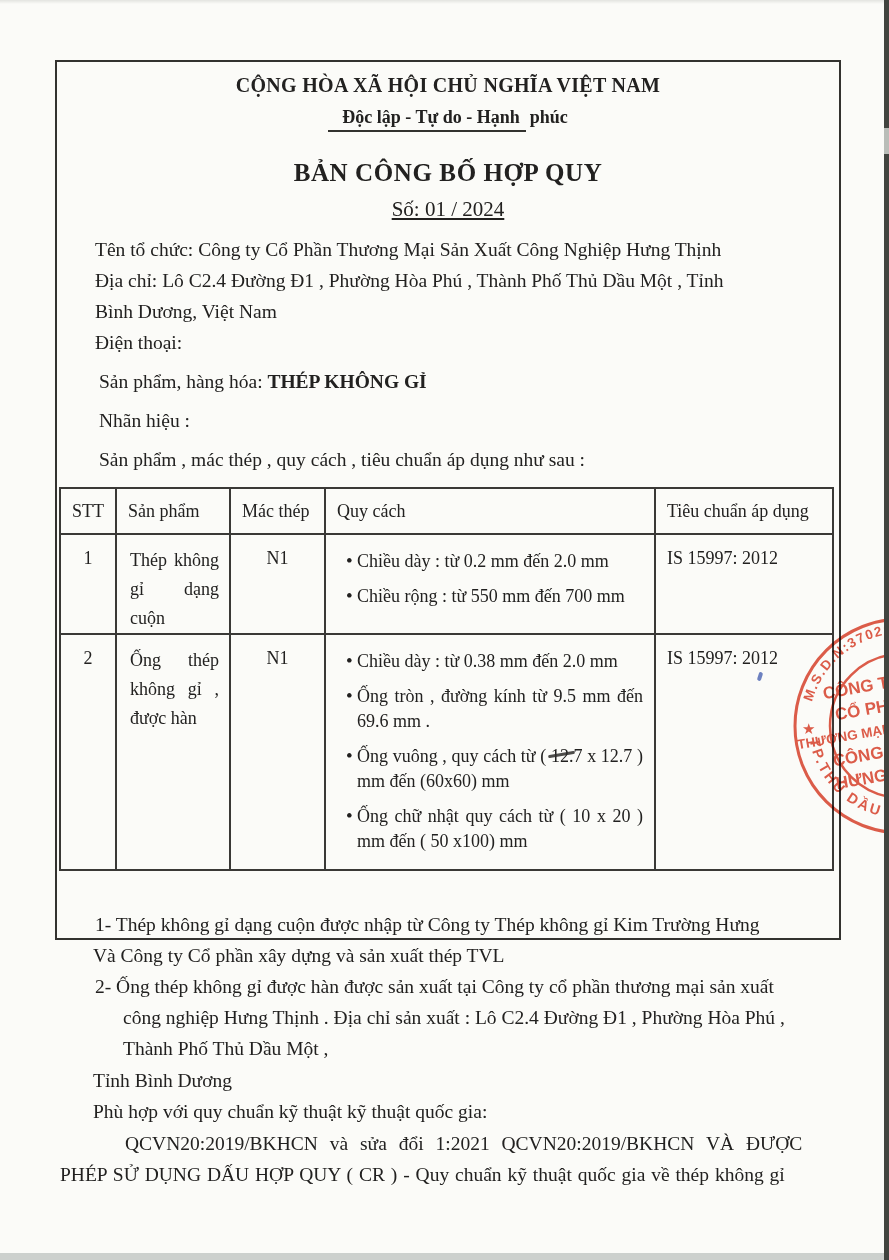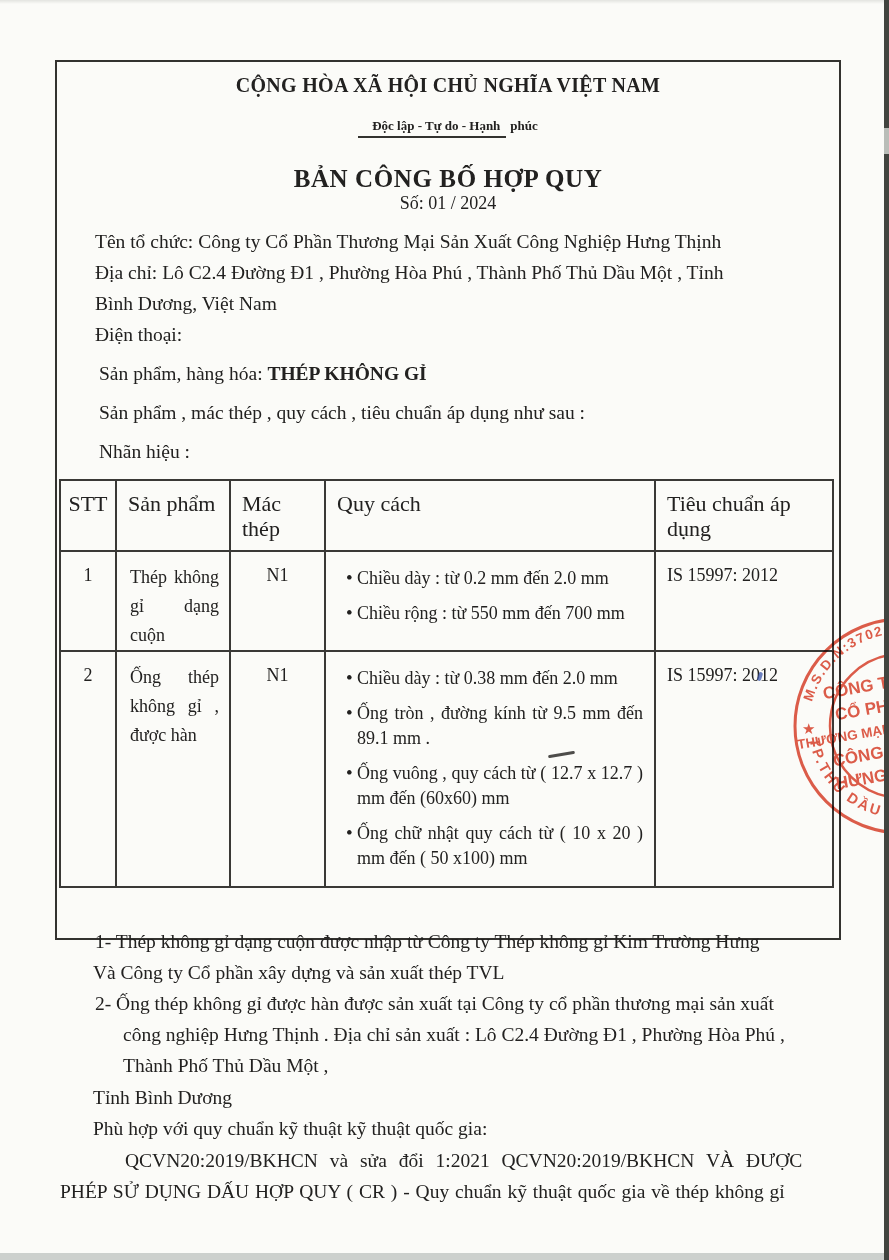--- a/index.html
+++ b/index.html
@@ -16,35 +16,35 @@
   .ink-dot{position:absolute;left:758px;top:672px;width:4px;height:9px;background:#3d58ae;border-radius:2px;transform:rotate(18deg);opacity:.75;z-index:6;}
   .pen-dash{position:absolute;left:548px;top:753px;width:27px;height:3px;background:#2e2d2b;transform:rotate(-10deg);border-radius:2px;opacity:.85;z-index:6;}
 
   
   .page{
     position:absolute;left:55px;top:60px;width:786px;height:880px;
     border:2px solid #33322f;background:transparent;box-sizing:border-box;
   }
   .center{text-align:center;}
   .nat1{font-weight:bold;font-size:20px;letter-spacing:.3px;margin-top:12px;}
-  .nat2{font-weight:bold;font-size:13px;margin-top:21px;}
+  .nat2{font-weight:bold;font-size:18px;margin-top:10px;}
   .nat2 .u{display:inline-block;border-bottom:2px solid #33322f;padding:0 6px 2px 14px;}
   .nat2 .tail{padding-left:4px;}
   .doc-title{font-weight:bold;font-size:25px;letter-spacing:.6px;margin-top:27px;}
-  .doc-num{font-size:18px;}
+  .doc-num{font-size:21px;margin-top:10px;text-decoration:underline;}
 
   .para{font-size:19.5px;line-height:31px;margin:0 30px 0 38px;text-align:justify;}
   .mt1{margin-top:12px;}
   .bold{font-weight:bold;}
   .prod{margin-top:8px;margin-left:42px;}
 
   table.quy{border-collapse:collapse;table-layout:fixed;margin:12px 0 0 2px;
     font-size:18px;line-height:25px;}
   table.quy th,table.quy td{border:2px solid #3a3936;vertical-align:top;box-sizing:border-box;}
-  table.quy th{font-weight:normal;font-size:22px;text-align:left;padding:10px 6px 9px 11px;border-radius:14px;}
+  table.quy th{font-weight:normal;font-size:18px;text-align:left;padding:10px 6px 9px 11px;border-radius:14px;}
   table.quy th.c{text-align:center;padding-left:2px;padding-right:2px;}
   td.stt{text-align:center;padding-top:11px;}
   td.sp{text-align:justify;padding:11px 10px 0 13px;line-height:29px;}
   td.mac{text-align:center;padding-top:11px;}
   td.tc{padding:11px 4px 0 11px;}
   tr.row1 td{height:96px;}
   tr.row2 td{height:232px;}
   ul.spec{list-style:none;margin:0;padding:13px 4px 4px 0;}
   ul.spec li{position:relative;padding-left:30px;padding-right:6px;margin-bottom:10px;text-align:justify;}
   ul.spec li::before{content:"•";position:absolute;left:19px;top:-1px;font-size:19px;}
@@ -74,22 +74,22 @@
   <div class="center doc-title">BẢN CÔNG BỐ HỢP QUY</div>
 
   <div class="center doc-num">Số: 01 / 2024</div>
 
   <div class="para mt1">Tên tổ chức: Công ty Cổ Phần Thương Mại Sản Xuất Công Nghiệp Hưng Thịnh</div>
   <div class="para">Địa chỉ: Lô C2.4 Đường Đ1 , Phường Hòa Phú , Thành Phố Thủ Dầu Một , Tỉnh</div>
   <div class="para">Bình Dương, Việt Nam</div>
   <div class="para">Điện thoại:</div>
 
   <div class="para prod"><span>Sản phẩm, hàng hóa: </span><span class="bold">THÉP KHÔNG GỈ</span></div>
+  <div class="para prod">Nhãn hiệu :</div>
   <div class="para prod">Sản phẩm , mác thép , quy cách , tiêu chuẩn áp dụng như sau :</div>
-  <div class="para prod">Nhãn hiệu :</div>
 
   <table class="quy">
     <colgroup>
       <col style="width:56px">
         <col style="width:114px">
         <col style="width:95px">
         <col style="width:330px">
         <col style="width:178px">
     </colgroup>
     <thead>
@@ -114,21 +114,21 @@
         </td>
         <td class="tc">IS 15997: 2012</td>
       </tr>
       <tr class="row2">
         <td class="stt">2</td>
         <td class="sp">Ống thép không gỉ , được hàn</td>
         <td class="mac">N1</td>
         <td>
           <ul class="spec">
             <li>Chiều dày : từ 0.38 mm đến 2.0 mm</li>
-            <li>Ống tròn , đường kính từ 9.5 mm đến 89.1 mm .</li>
+            <li>Ống tròn , đường kính từ 9.5 mm đến 69.6 mm .</li>
             <li>Ống vuông , quy cách từ ( 12.7 x 12.7 ) mm đến (60x60) mm</li>
             <li>Ống chữ nhật quy cách từ ( 10 x 20 ) mm đến ( 50 x100) mm</li>
           </ul>
         </td>
         <td class="tc">IS 15997: 2012</td>
       </tr>
     </tbody>
   </table>
 
   <div class="notes">

